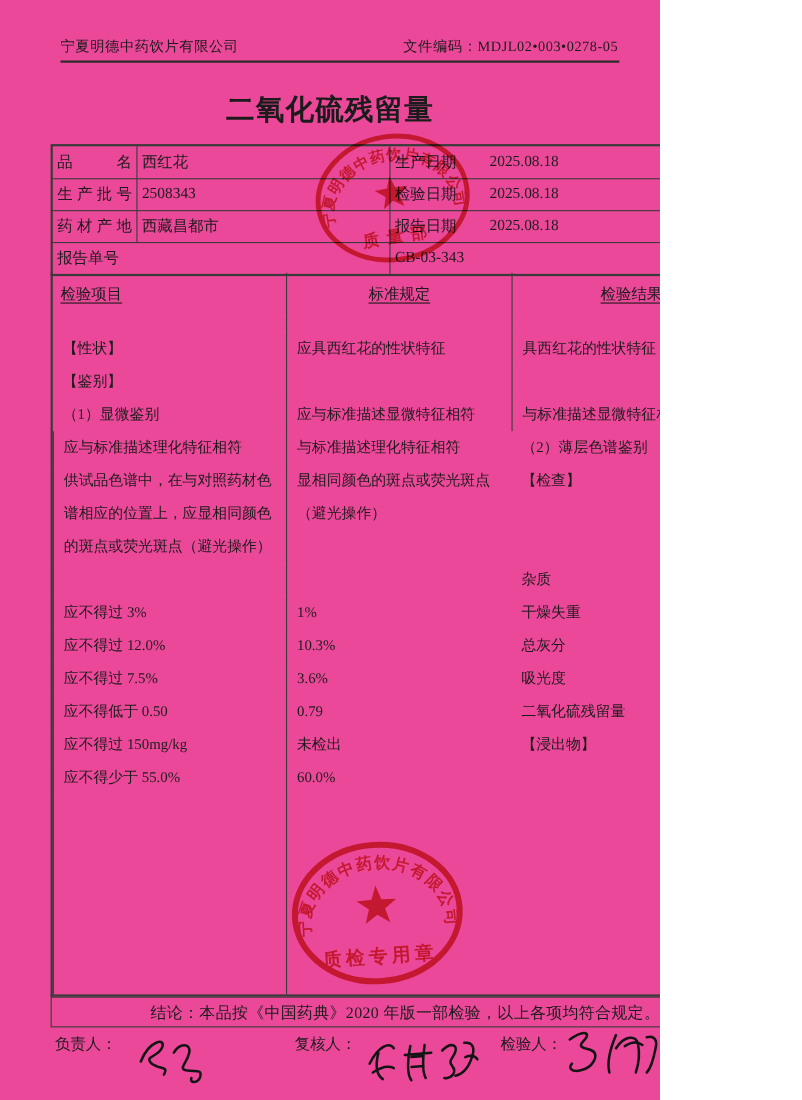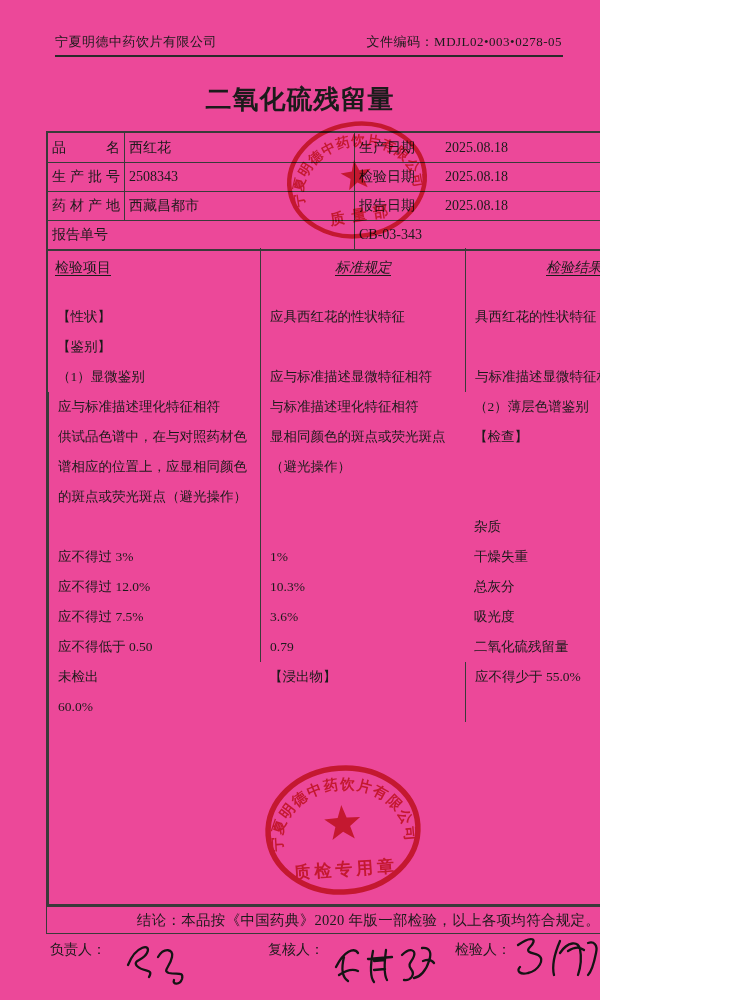--- a/index.html
+++ b/index.html
@@ -93,21 +93,21 @@
   .main-table .hcell {
     display: flex;
     align-items: center;
     font-size: 14px;
   }
   .main-table .hcell .u {
     text-decoration: underline;
     text-underline-offset: 3px;
   }
   .main-table .h1 { justify-content: flex-start; padding-left: 7px; }
-  .main-table .h2, .main-table .h3 { justify-content: center; font-style: italic; }
+  .main-table .h2, .main-table .h3 { justify-content: center; }
   .main-table .bcell {
     padding: 0 9px;
     line-height: 30px;
     word-break: break-all;
   }
   .main-table .c2, .main-table .c3 { border-left: 1.5px solid #3a3a3a; }
 
   
   .conclusion-box {
     position: absolute;
@@ -252,20 +252,21 @@
 
     <div class="bcell">总灰分</div>
     <div class="bcell c2">应不得过 7.5%</div>
     <div class="bcell c3">3.6%</div>
 
     <div class="bcell">吸光度</div>
     <div class="bcell c2">应不得低于 0.50</div>
     <div class="bcell c3">0.79</div>
 
     <div class="bcell">二氧化硫残留量</div>
+    <div class="bcell c2">应不得过 150mg/kg</div>
     <div class="bcell c3">未检出</div>
 
     <div class="bcell">【浸出物】</div>
     <div class="bcell c2">应不得少于 55.0%</div>
     <div class="bcell c3">60.0%</div>
 
     <div></div>
     <div class="c2"></div>
     <div class="c3"></div>
   </div>

